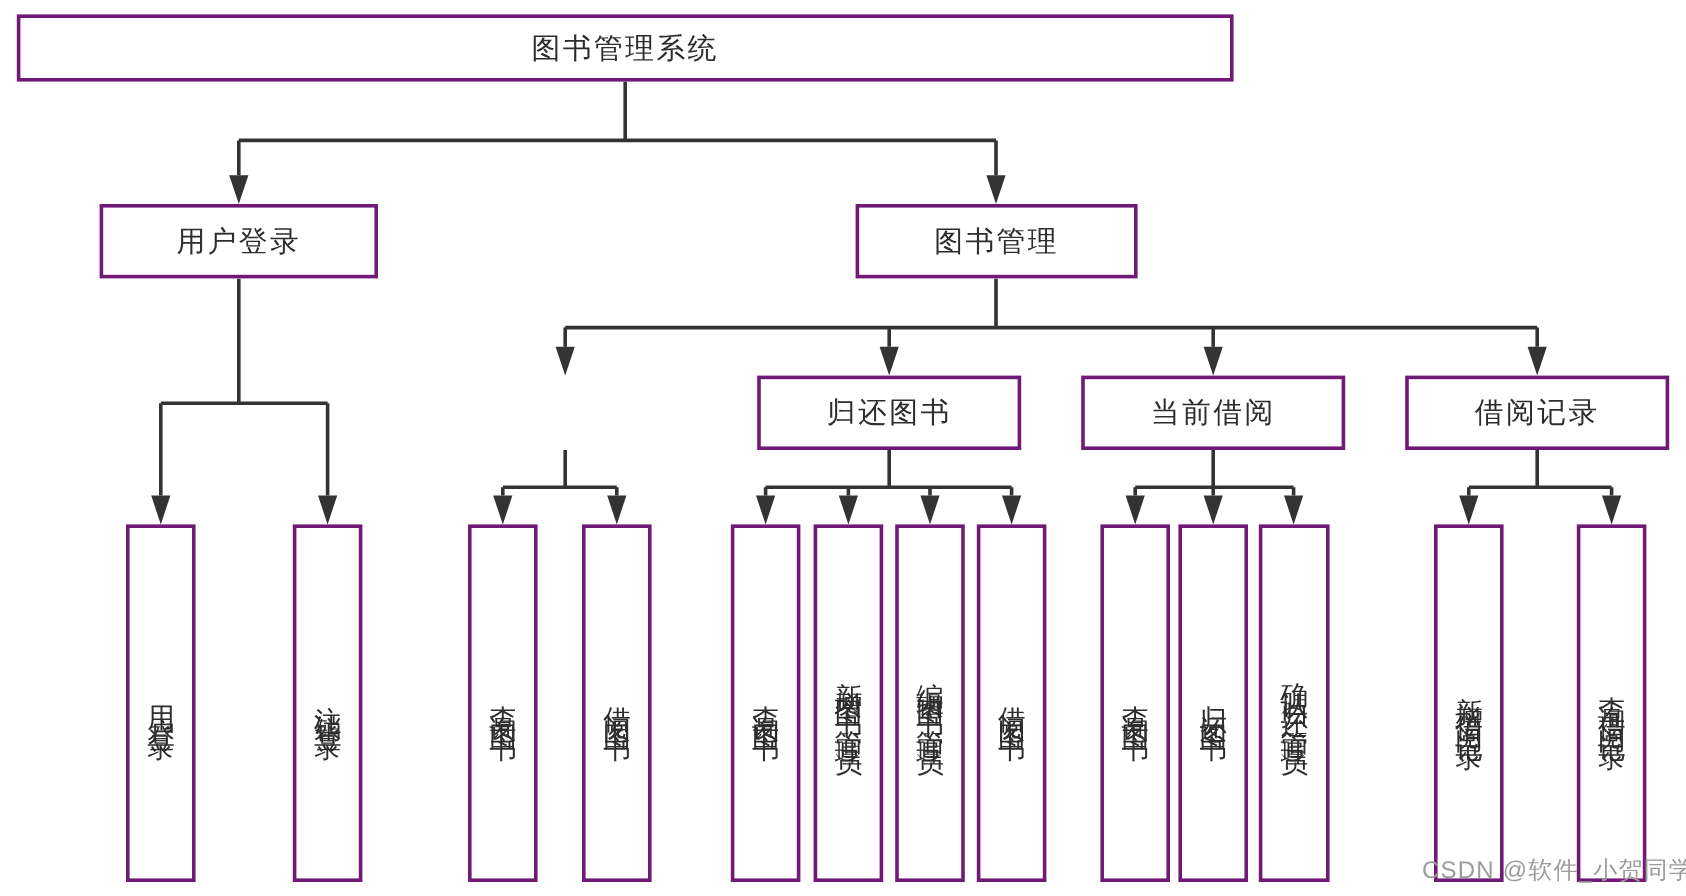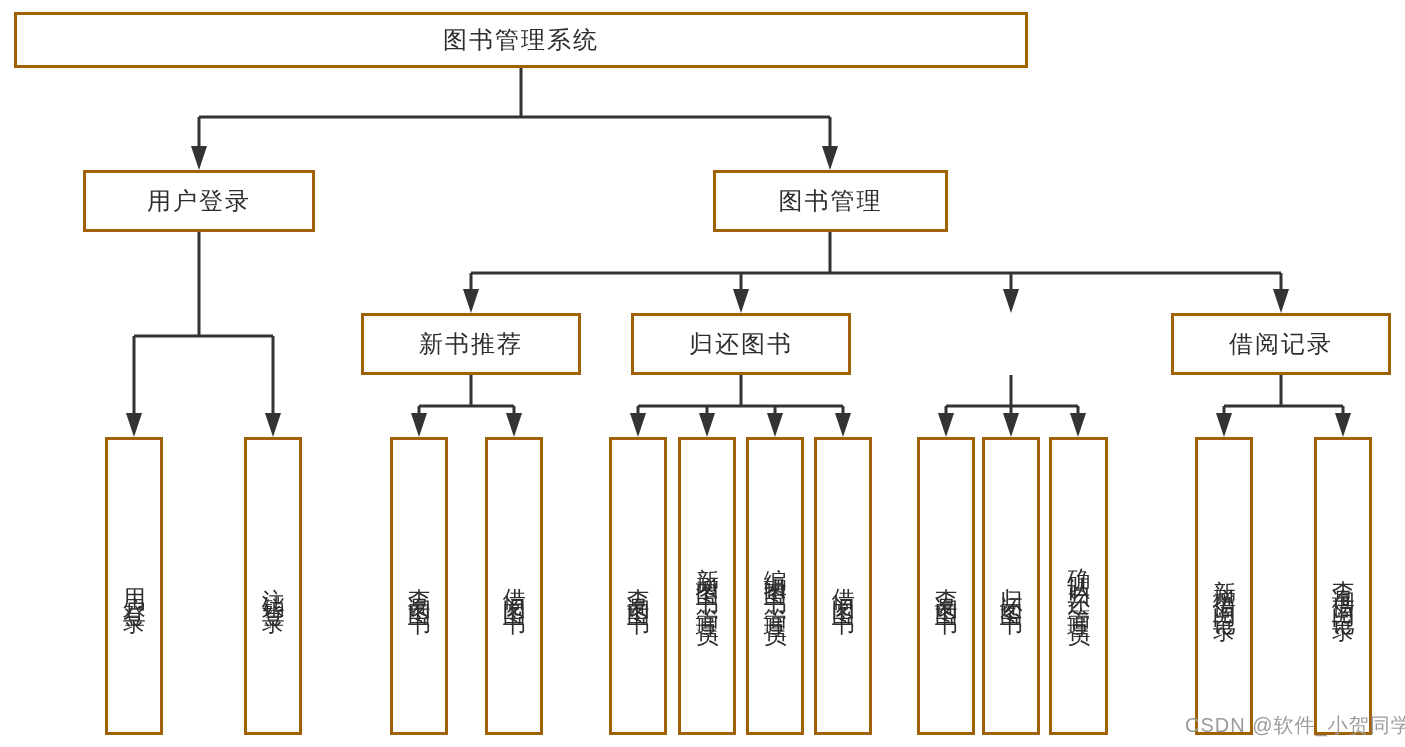--- a/index.html
+++ b/index.html
@@ -16,21 +16,21 @@
     overflow: hidden;
   }
   .stage svg {
     position: absolute;
     left: 0;
     top: 0;
   }
   .box {
     position: absolute;
     box-sizing: border-box;
-    border: 3px solid #a16207;
+    border: 3px solid #701a75;
     background: #ffffff;
     display: flex;
     align-items: center;
     justify-content: center;
     color: #2d2d2d;
   }
   .hlabel {
     font-size: 24px;
     letter-spacing: 2px;
     white-space: nowrap;
@@ -100,25 +100,25 @@
     <span class="hlabel">图书管理系统</span>
   </div>
 
   <div class="box" style="left:83px; top:170px; width:232px; height:62px;">
     <span class="hlabel">用户登录</span>
   </div>
   <div class="box" style="left:713px; top:170px; width:235px; height:62px;">
     <span class="hlabel">图书管理</span>
   </div>
 
-  <div class="box" style="left:361px; top:313px; width:220px; height:62px;">
-    <span class="hlabel">新书推荐</span>
-  </div>
   <div class="box" style="left:631px; top:313px; width:220px; height:62px;">
     <span class="hlabel">归还图书</span>
+  </div>
+  <div class="box" style="left:901px; top:313px; width:220px; height:62px;">
+    <span class="hlabel">当前借阅</span>
   </div>
   <div class="box" style="left:1171px; top:313px; width:220px; height:62px;">
     <span class="hlabel">借阅记录</span>
   </div>
 
   <div class="box vbox" style="left:105px; top:437px; width:58px; height:298px;">
     <span>用户登录</span>
   </div>
   <div class="box vbox" style="left:244px; top:437px; width:58px; height:298px;">
     <span>注销登录</span>

